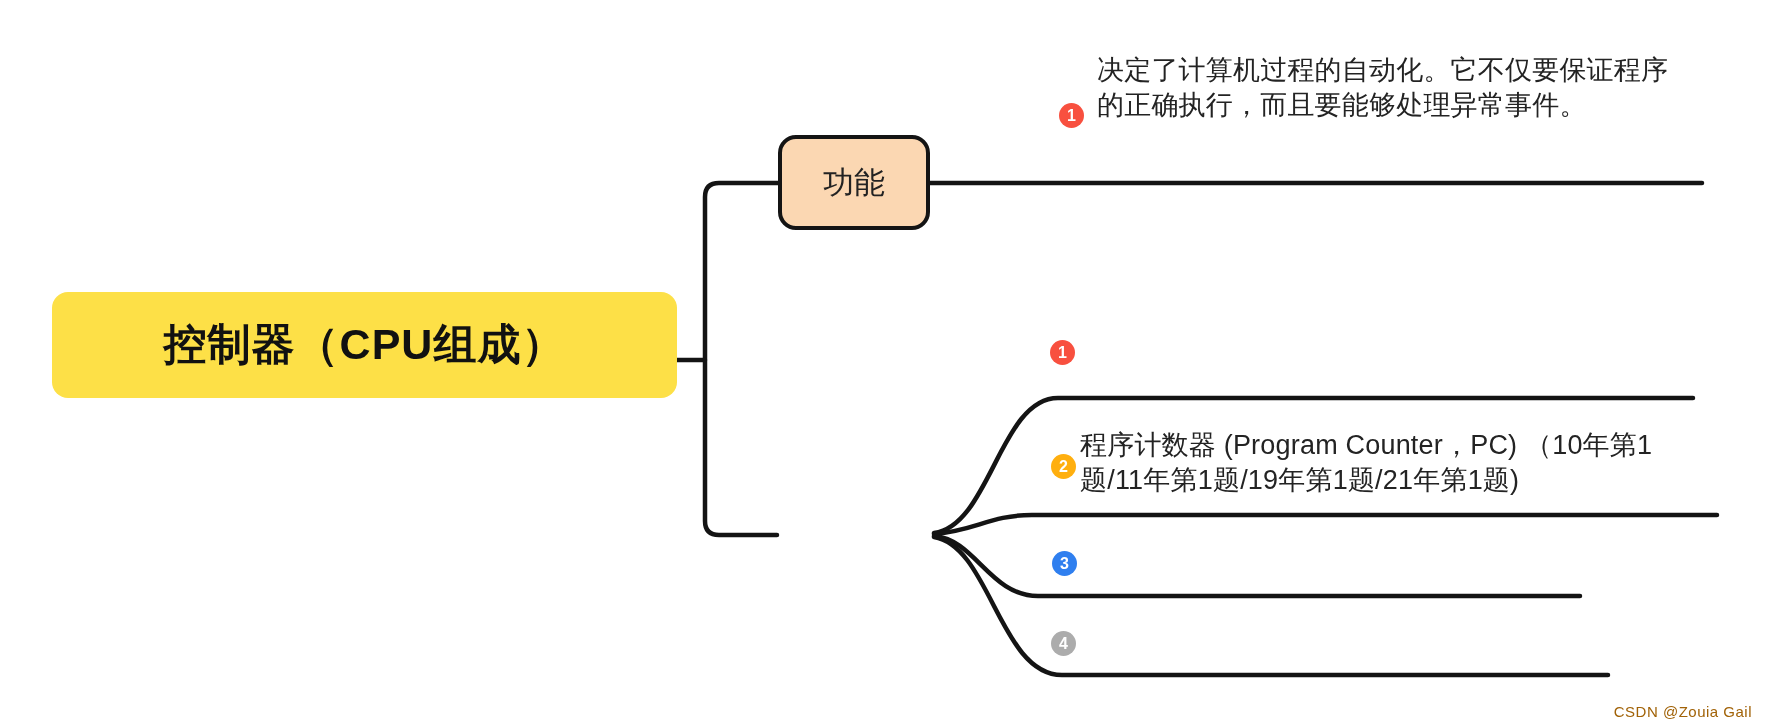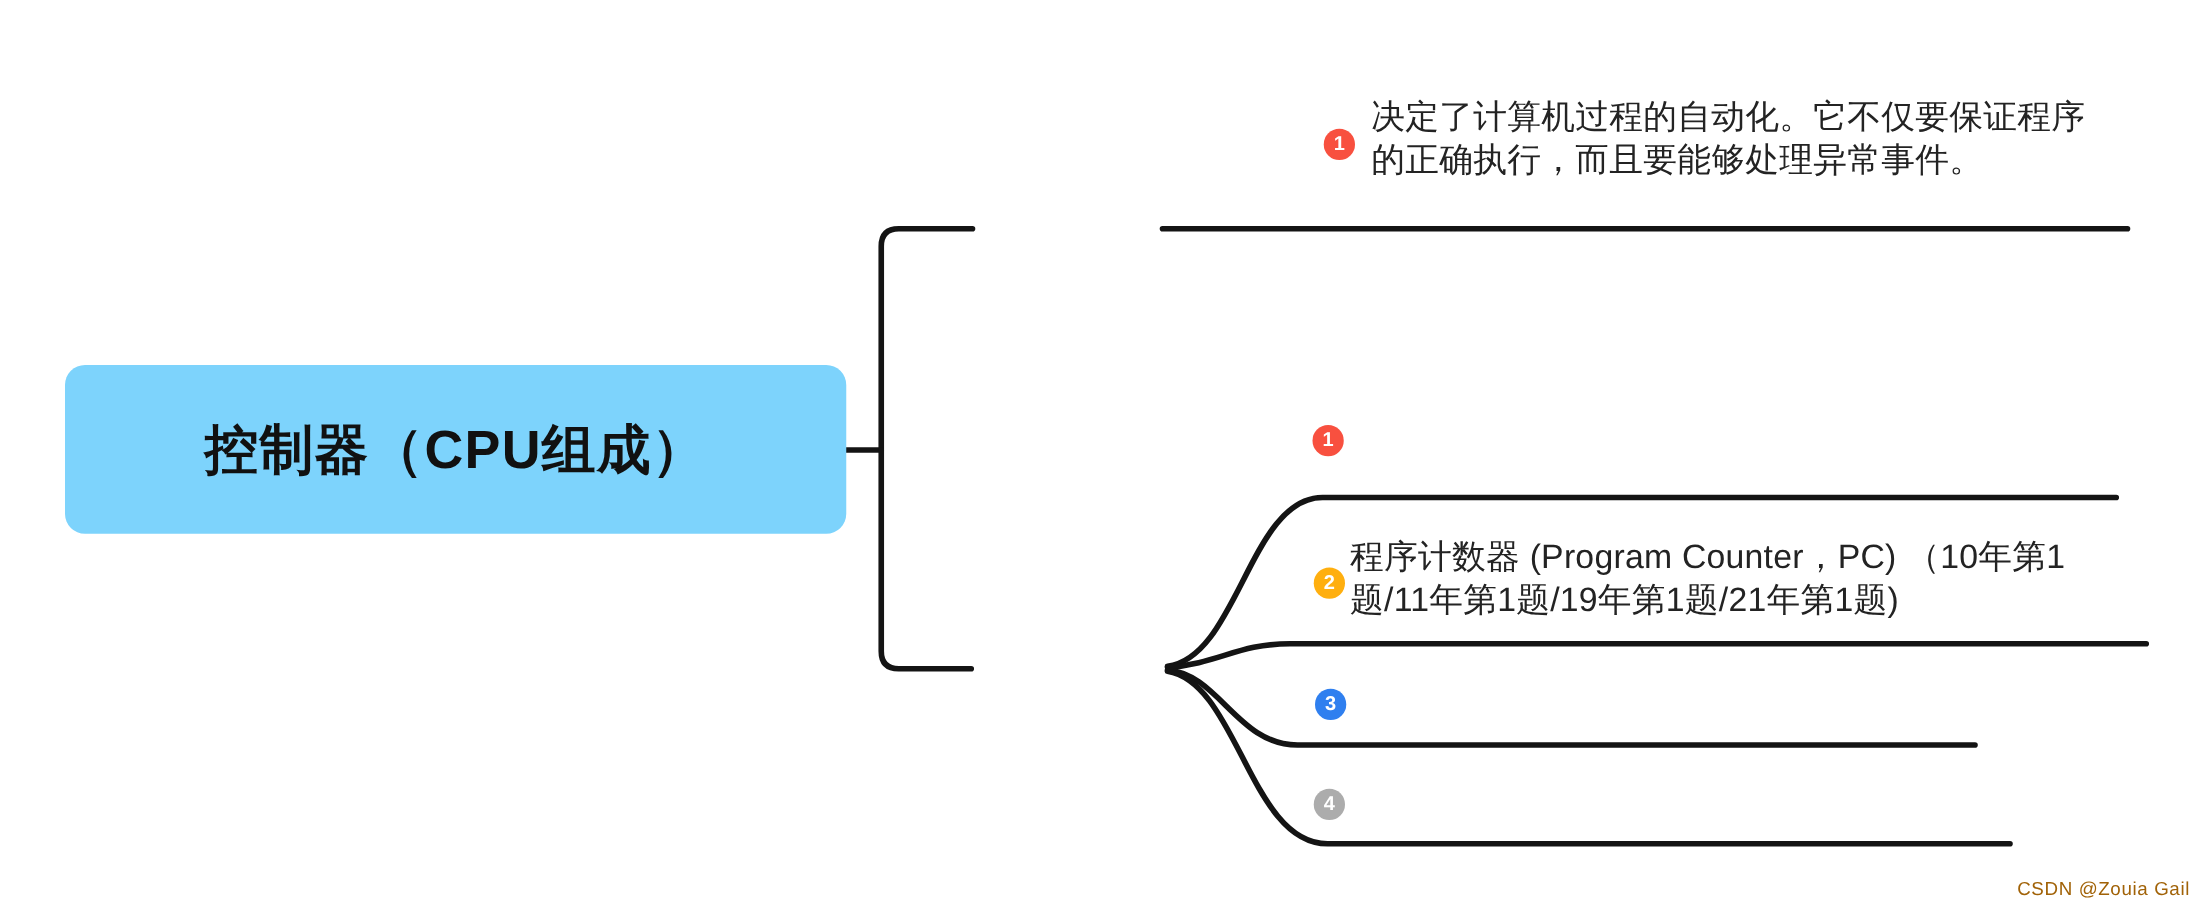--- a/index.html
+++ b/index.html
@@ -3,22 +3,22 @@
 <meta charset="utf-8">
 <style>
   html,body{margin:0;padding:0;background:#ffffff;}
   #canvas{
     position:relative;width:1766px;height:728px;background:#ffffff;overflow:hidden;
     font-family:"Liberation Sans","DejaVu Sans",sans-serif;
   }
   #wires{position:absolute;left:0;top:0;z-index:1;}
   .node{position:absolute;z-index:2;display:flex;align-items:center;justify-content:center;box-sizing:border-box;}
   .root-node{
-    left:52px;top:292px;width:625px;height:135px;
-    background:#7dd3fc;border-radius:16px;
+    left:52px;top:292px;width:625px;height:106px;
+    background:#fde047;border-radius:16px;
   }
   .root-node .label{
     font-size:43px;font-weight:bold;color:#111;letter-spacing:1px;white-space:nowrap;
   }
   .topic-node{
     background:#FBD7B2;border:4px solid #141414;border-radius:18px;
   }
   .topic-node .label{font-size:31px;color:#222;}
   #node-function{left:778px;top:135px;width:152px;height:95px;}
   #node-composition{left:777px;top:490px;width:156px;height:90px;}
@@ -56,24 +56,27 @@
       <path d="M 934 534 C 975 531 990 515 1032 515 L 1717 515"></path>
       <path d="M 934 536 C 975 539 990 596 1038 596 L 1580 596"></path>
       <path d="M 934 537 C 990 546 1000 675 1062 675 L 1608 675"></path>
     </g>
   </svg>
 
   <div class="node root-node">
     <span class="label">控制器（CPU组成）</span>
   </div>
 
+  <div class="node topic-node" id="node-function">
+    <span class="label">功能</span>
+  </div>
 
 
   <div class="badge" style="left: 1059px; top: 103px; background-color: rgb(248, 80, 63);">1</div>
-  <div class="item-text" style="left:1097px;top:76px;width:640px;">决定了计算机过程的自动化。它不仅要保证程序
+  <div class="item-text" style="left:1097px;top:53px;width:640px;">决定了计算机过程的自动化。它不仅要保证程序
 的正确执行，而且要能够处理异常事件。</div>
 
   <div class="badge" style="left: 1050px; top: 340px; background-color: rgb(248, 80, 63);">1</div>
 
   <div class="badge" style="left: 1051px; top: 454px; background-color: rgb(255, 175, 15);">2</div>
   <div class="item-text" style="left:1080px;top:428px;width:650px;">程序计数器 (Program Counter，PC) （10年第1
 题/11年第1题/19年第1题/21年第1题)</div>
 
   <div class="badge" style="left: 1052px; top: 551px; background-color: rgb(47, 127, 239);">3</div>
 

